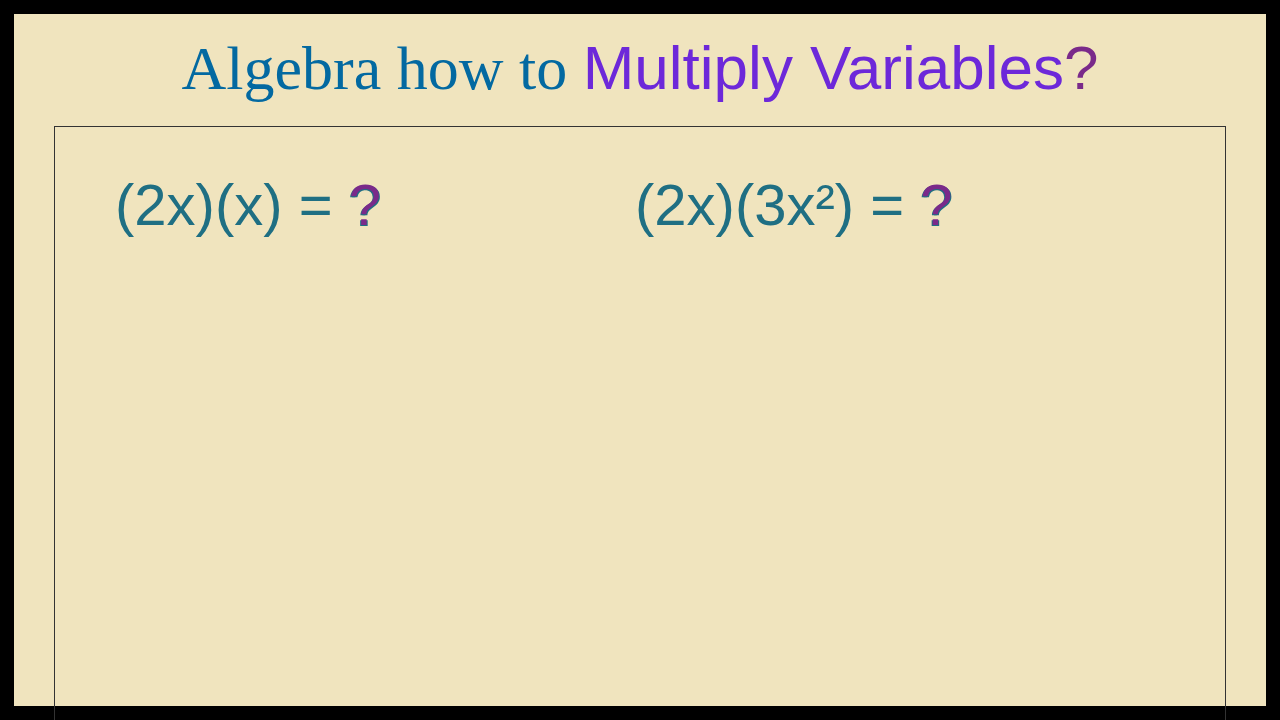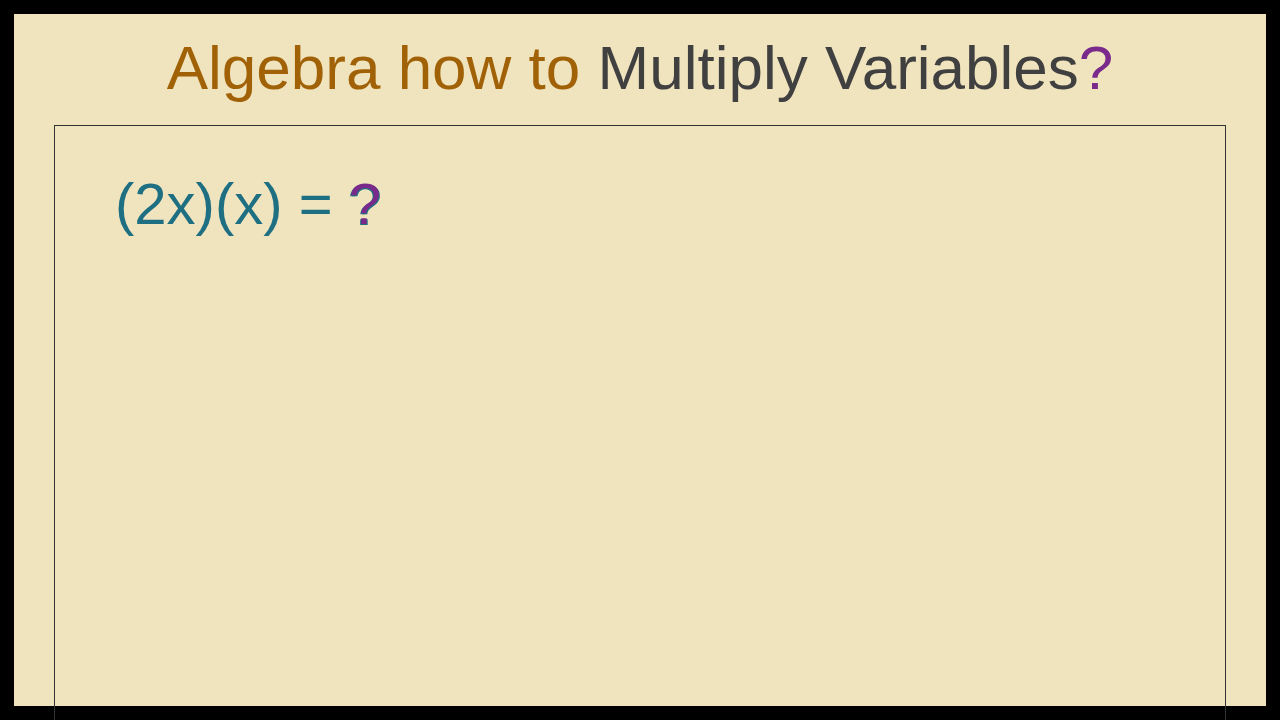--- a/index.html
+++ b/index.html
@@ -23,22 +23,22 @@
     height: 100%;
     background: #f0e4be;
     padding: 18px 40px 30px 40px;
   }
   .title {
     font-size: 62px;
     text-align: center;
     margin-bottom: 22px;
     white-space: nowrap;
   }
-  .t-dark { color: #a16207; }
-  .t-teal { color: #404040; }
+  .t-dark { color: #0369a1; font-family: Liberation Serif, serif; }
+  .t-teal { color: #6d28d9; }
   .t-purple { color: #7a2a8a; }
   .box {
     border: 1px solid #333;
     padding: 46px 30px 30px 60px;
     height: 616px;
   }
   .row {
     display: flex;
     margin-bottom: 48px;
   }
@@ -67,19 +67,24 @@
     </div>
 
     <div class="box">
 
       <div class="row">
         <div class="cell-left">
           <div class="expr">
             <span>(2x)(x) = </span><span class="qm">?</span>
           </div>
         </div>
+        <div class="cell-right">
+          <div class="expr">
+            <span>(2x)(3x²) = </span><span class="qm">?</span>
+          </div>
+        </div>
       </div>
 
 
 
     </div>
   </div>
 </div>
 
 </body></html>

